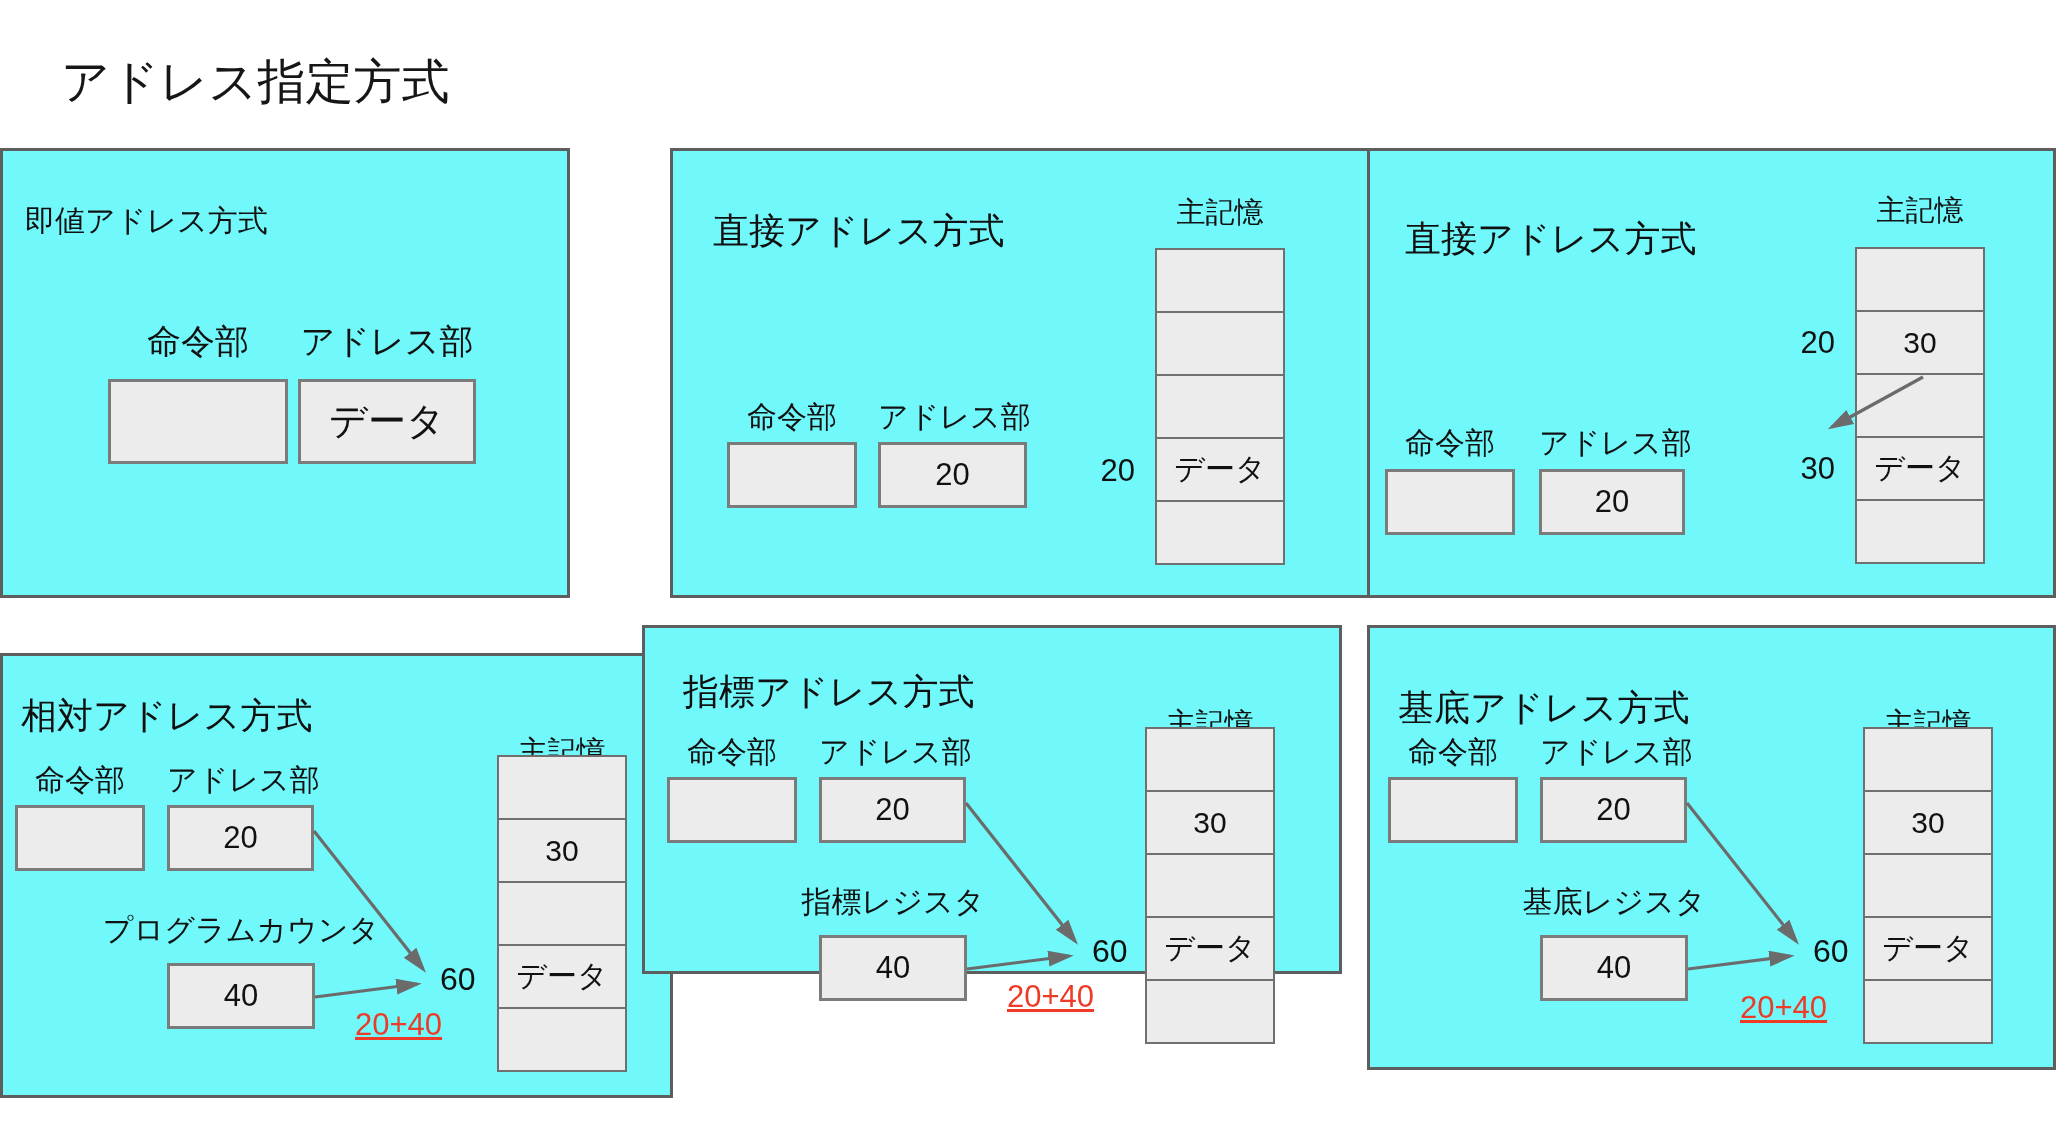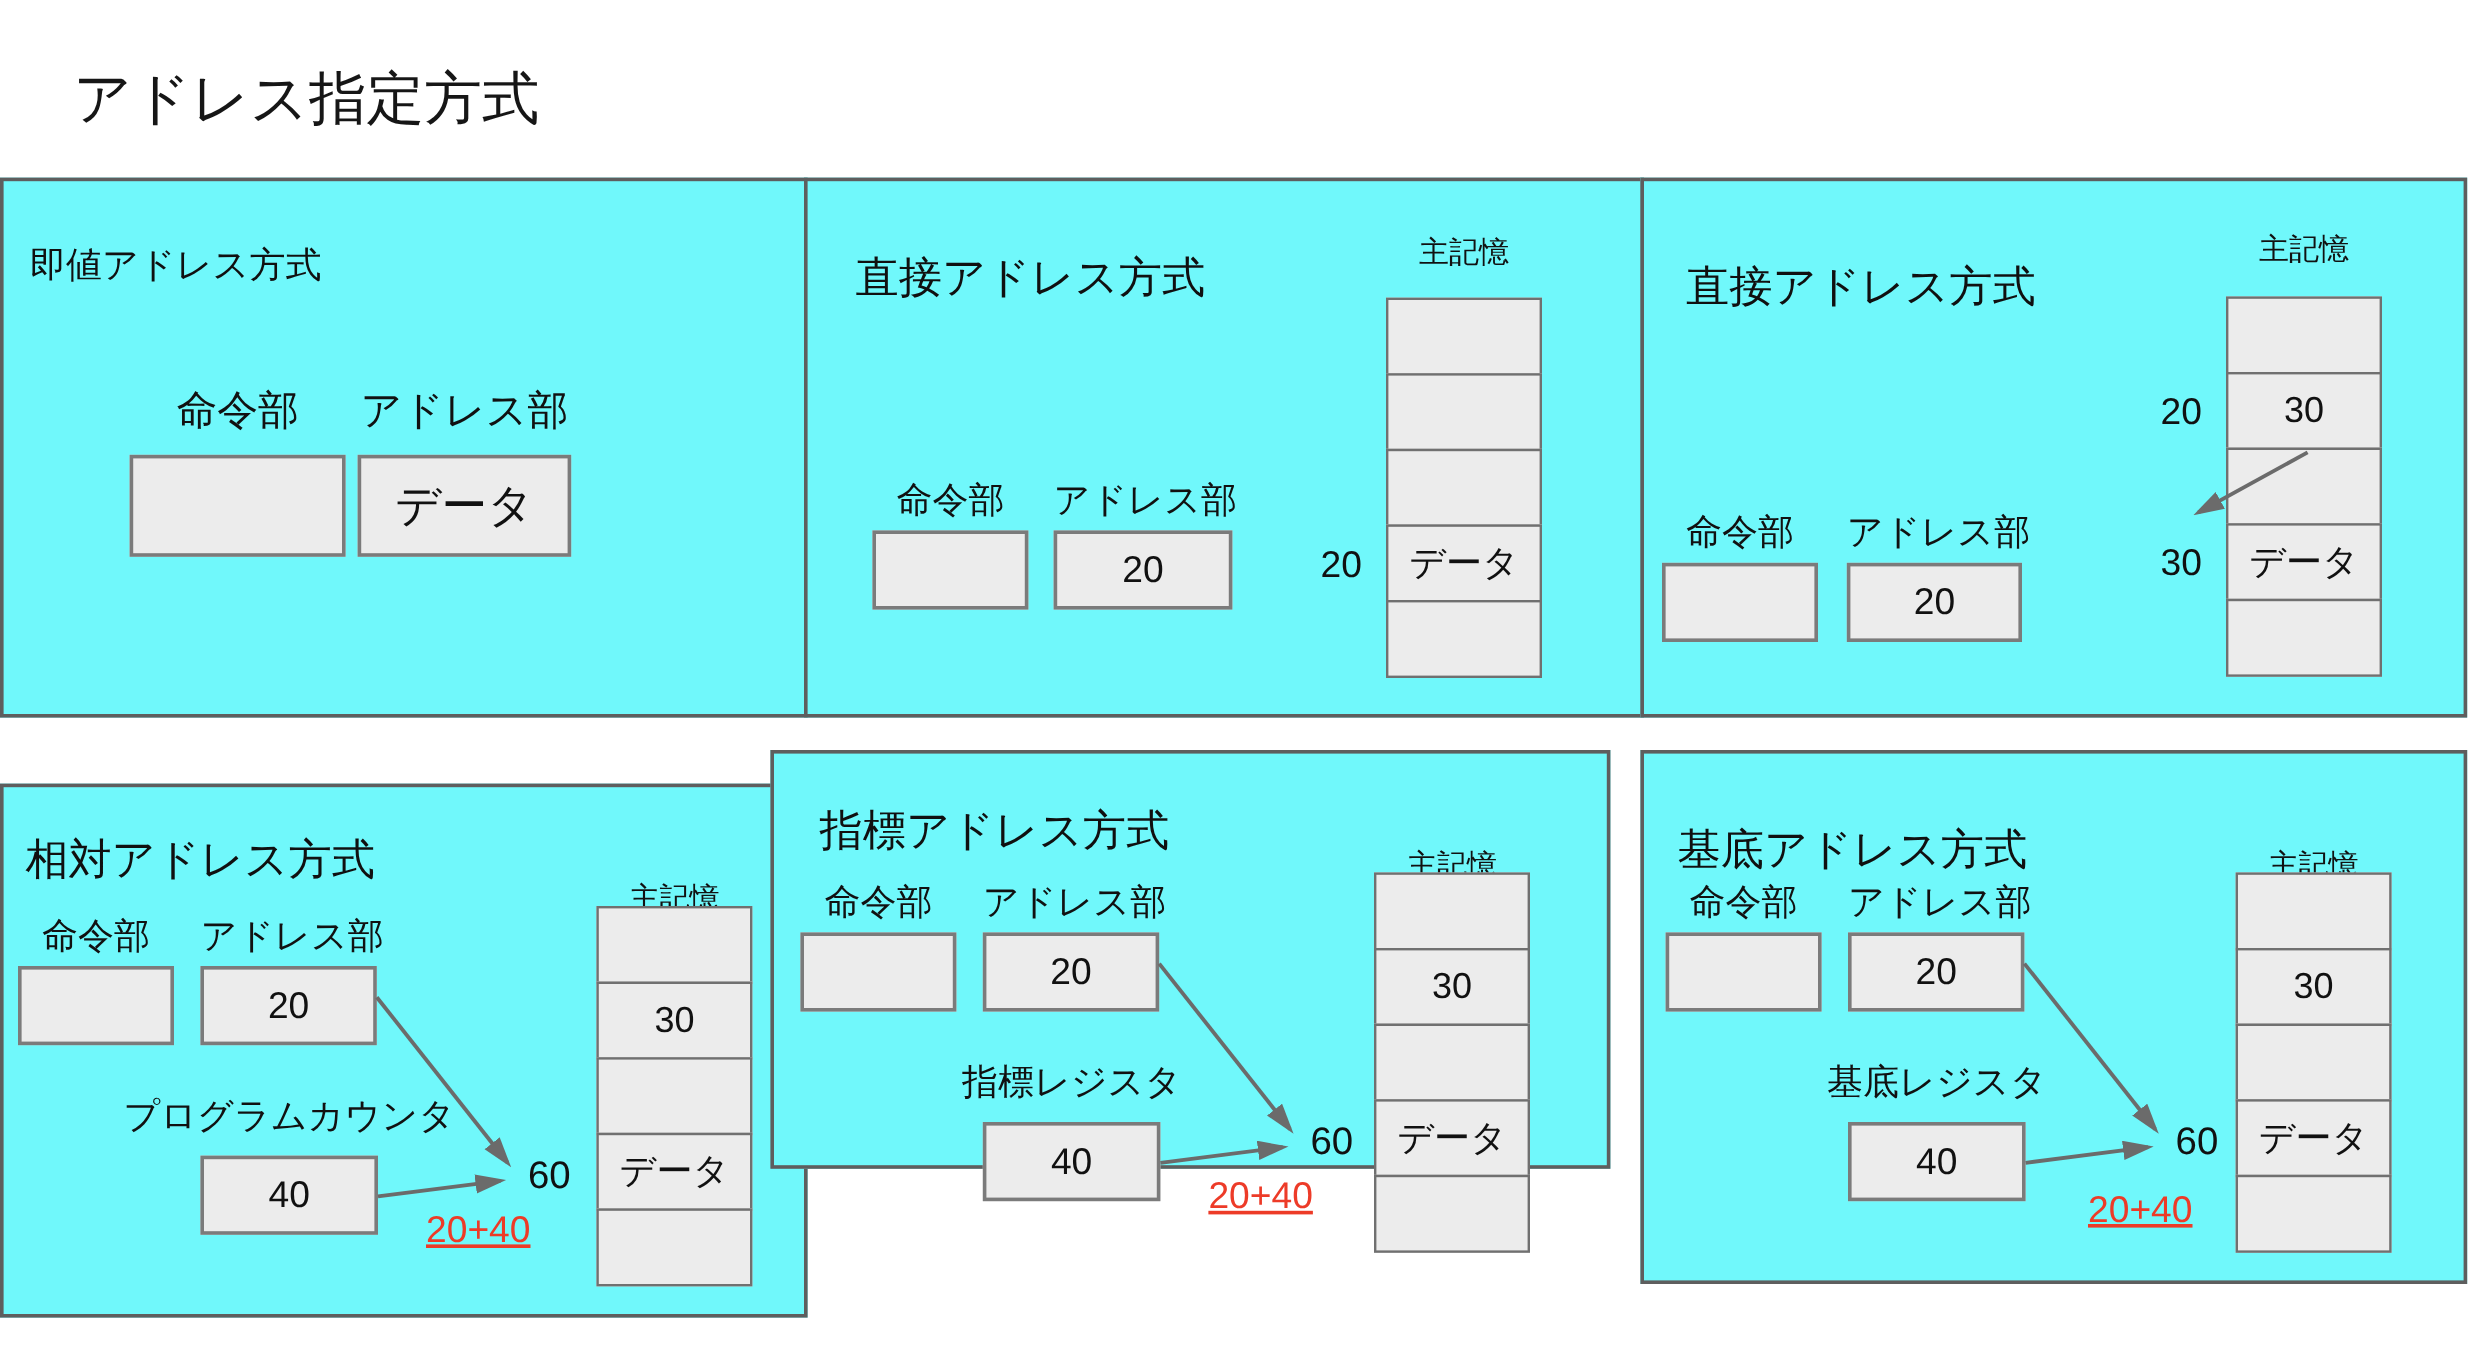--- a/index.html
+++ b/index.html
@@ -9,21 +9,21 @@
   }
   .page-title { position:absolute; left:25px; top:50px; font-size:48px; color:#161616; white-space:nowrap;margin-left:36px; }
   .panel { position:absolute; background:#70f8fb; border:3px solid #5e5e5e; box-sizing:border-box; }
   .heading { position:absolute; font-size:36px; color:#101010; white-space:nowrap; }
   .heading.small { font-size:30px; }
   .lbl { position:absolute; font-size:30px; text-align:center; white-space:nowrap; }
   .lbl.big { font-size:34px; }
   .box { position:absolute; background:#ececec; border:3px solid #7b7b7b; box-sizing:border-box;
          display:flex; align-items:center; justify-content:center; font-size:31px; }
   .box.big { font-size:38px; }
-  .memlabel { position:absolute; font-size:25px; text-align:center; white-space:nowrap; }
+  .memlabel { position:absolute; font-size:29px; text-align:center; white-space:nowrap; }
   .memcol { position:absolute; width:130px; }
   .memcell { height:65px; margin-top:-2px; background:#ececec; border:2px solid #707070; box-sizing:border-box;
              display:flex; align-items:center; justify-content:center; font-size:30px; }
   .memcell:first-child { margin-top:0; }
   .addr { position:absolute; width:80px; font-size:31px; text-align:right; white-space:nowrap; }
   .sum  { position:absolute; font-size:32px; white-space:nowrap; }
   .calc { position:absolute; font-size:31px; color:#ed3b28; white-space:nowrap;text-decoration:underline; }
   svg.overlay { position:absolute; left:0; top:0; width:100%; height:100%; pointer-events:none; }
   .aline { stroke:#6b6b6b; stroke-width:3.2; fill:none; }
 </style>
@@ -35,21 +35,21 @@
     <marker id="ah" markerWidth="8" markerHeight="6" refX="6.5" refY="2.5" orient="auto" markerUnits="strokeWidth">
       <path d="M0,0 L8,2.5 L0,5 Z" fill="#6b6b6b"></path>
     </marker>
   </defs>
 </svg>
 
 <div id="canvas">
 
   <div class="page-title">アドレス指定方式</div>
 
-  <div class="panel" style="left:0px; top:148px; width:673px; height:450px;">
+  <div class="panel" style="left:0px; top:148px; width:570px; height:450px;">
     <div class="heading small" style="left:22px; top:50px;">即値アドレス方式</div>
     <div class="lbl big" style="left:105px; top:168px; width:180px;">命令部</div>
     <div class="lbl big" style="left:295px; top:168px; width:178px;">アドレス部</div>
     <div class="box" style="left:105px; top:228px; width:180px; height:85px;"></div>
     <div class="box big" style="left:295px; top:228px; width:178px; height:85px;">データ</div>
   </div>
 
   <div class="panel" style="left:670px; top:148px; width:700px; height:450px;">
     <div class="heading" style="left:40px; top:56px;">直接アドレス方式</div>
     <div class="lbl" style="left:54px; top:246px; width:130px;">命令部</div>

